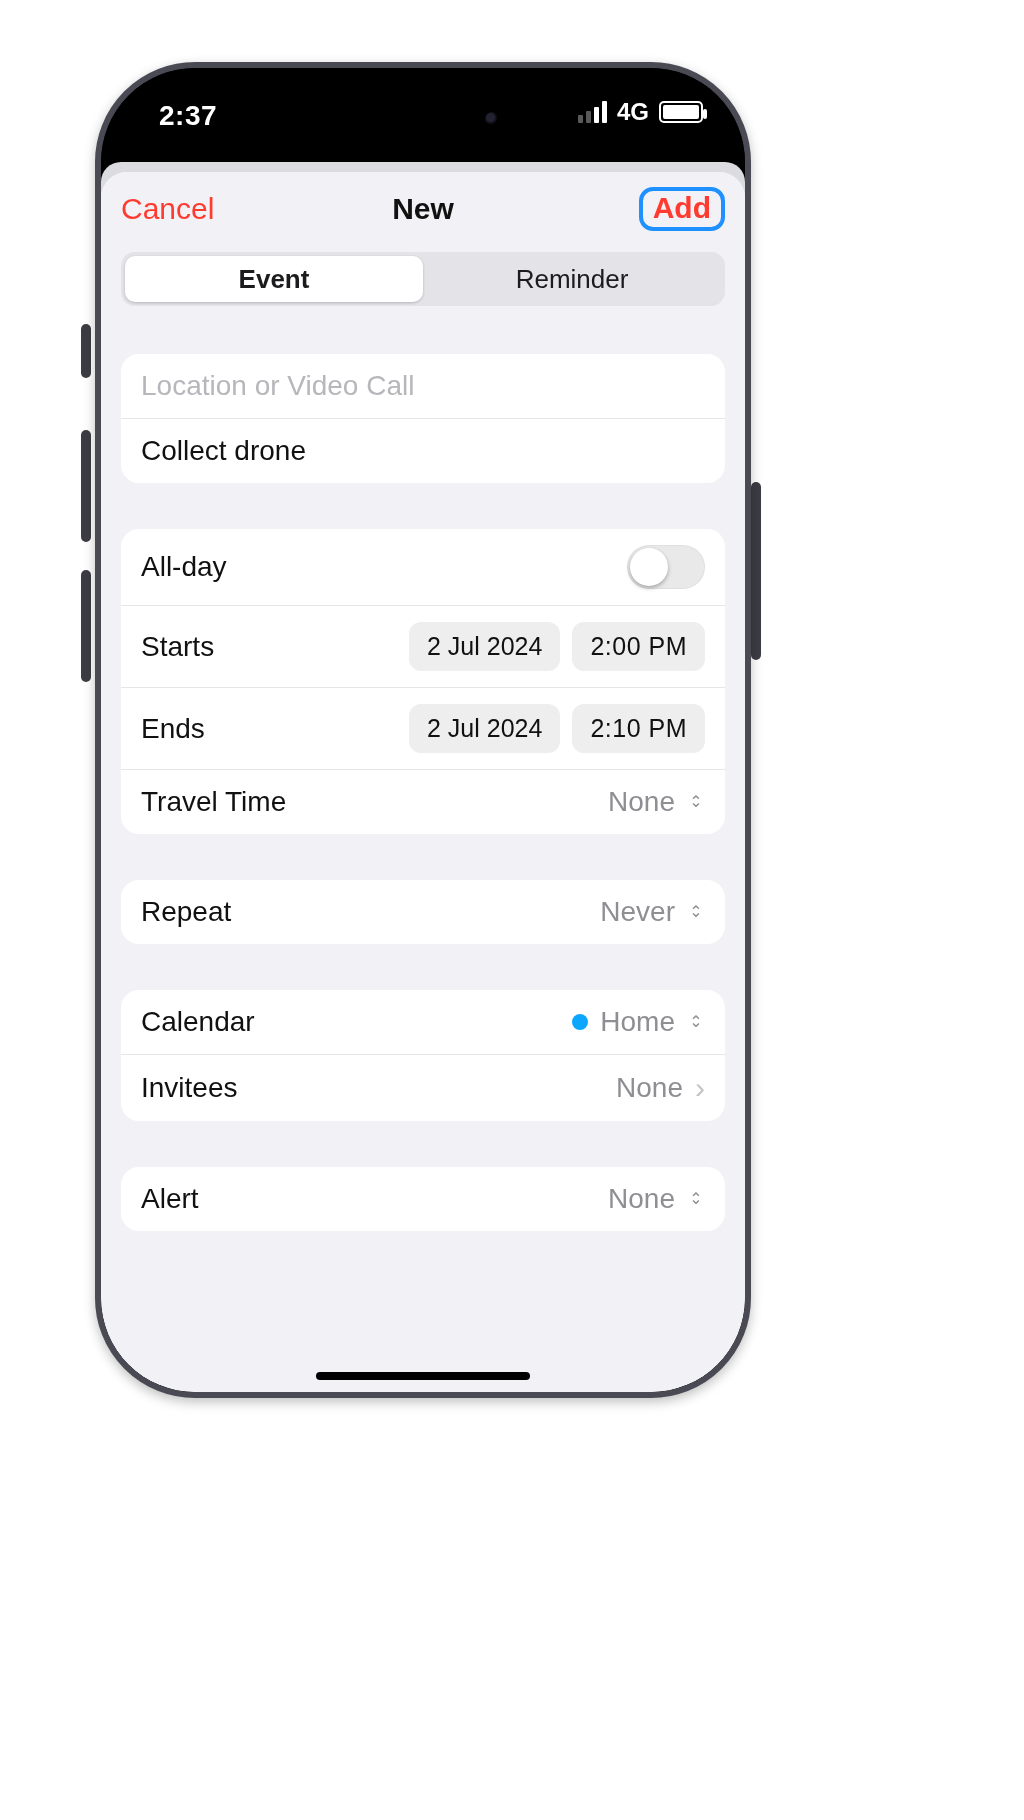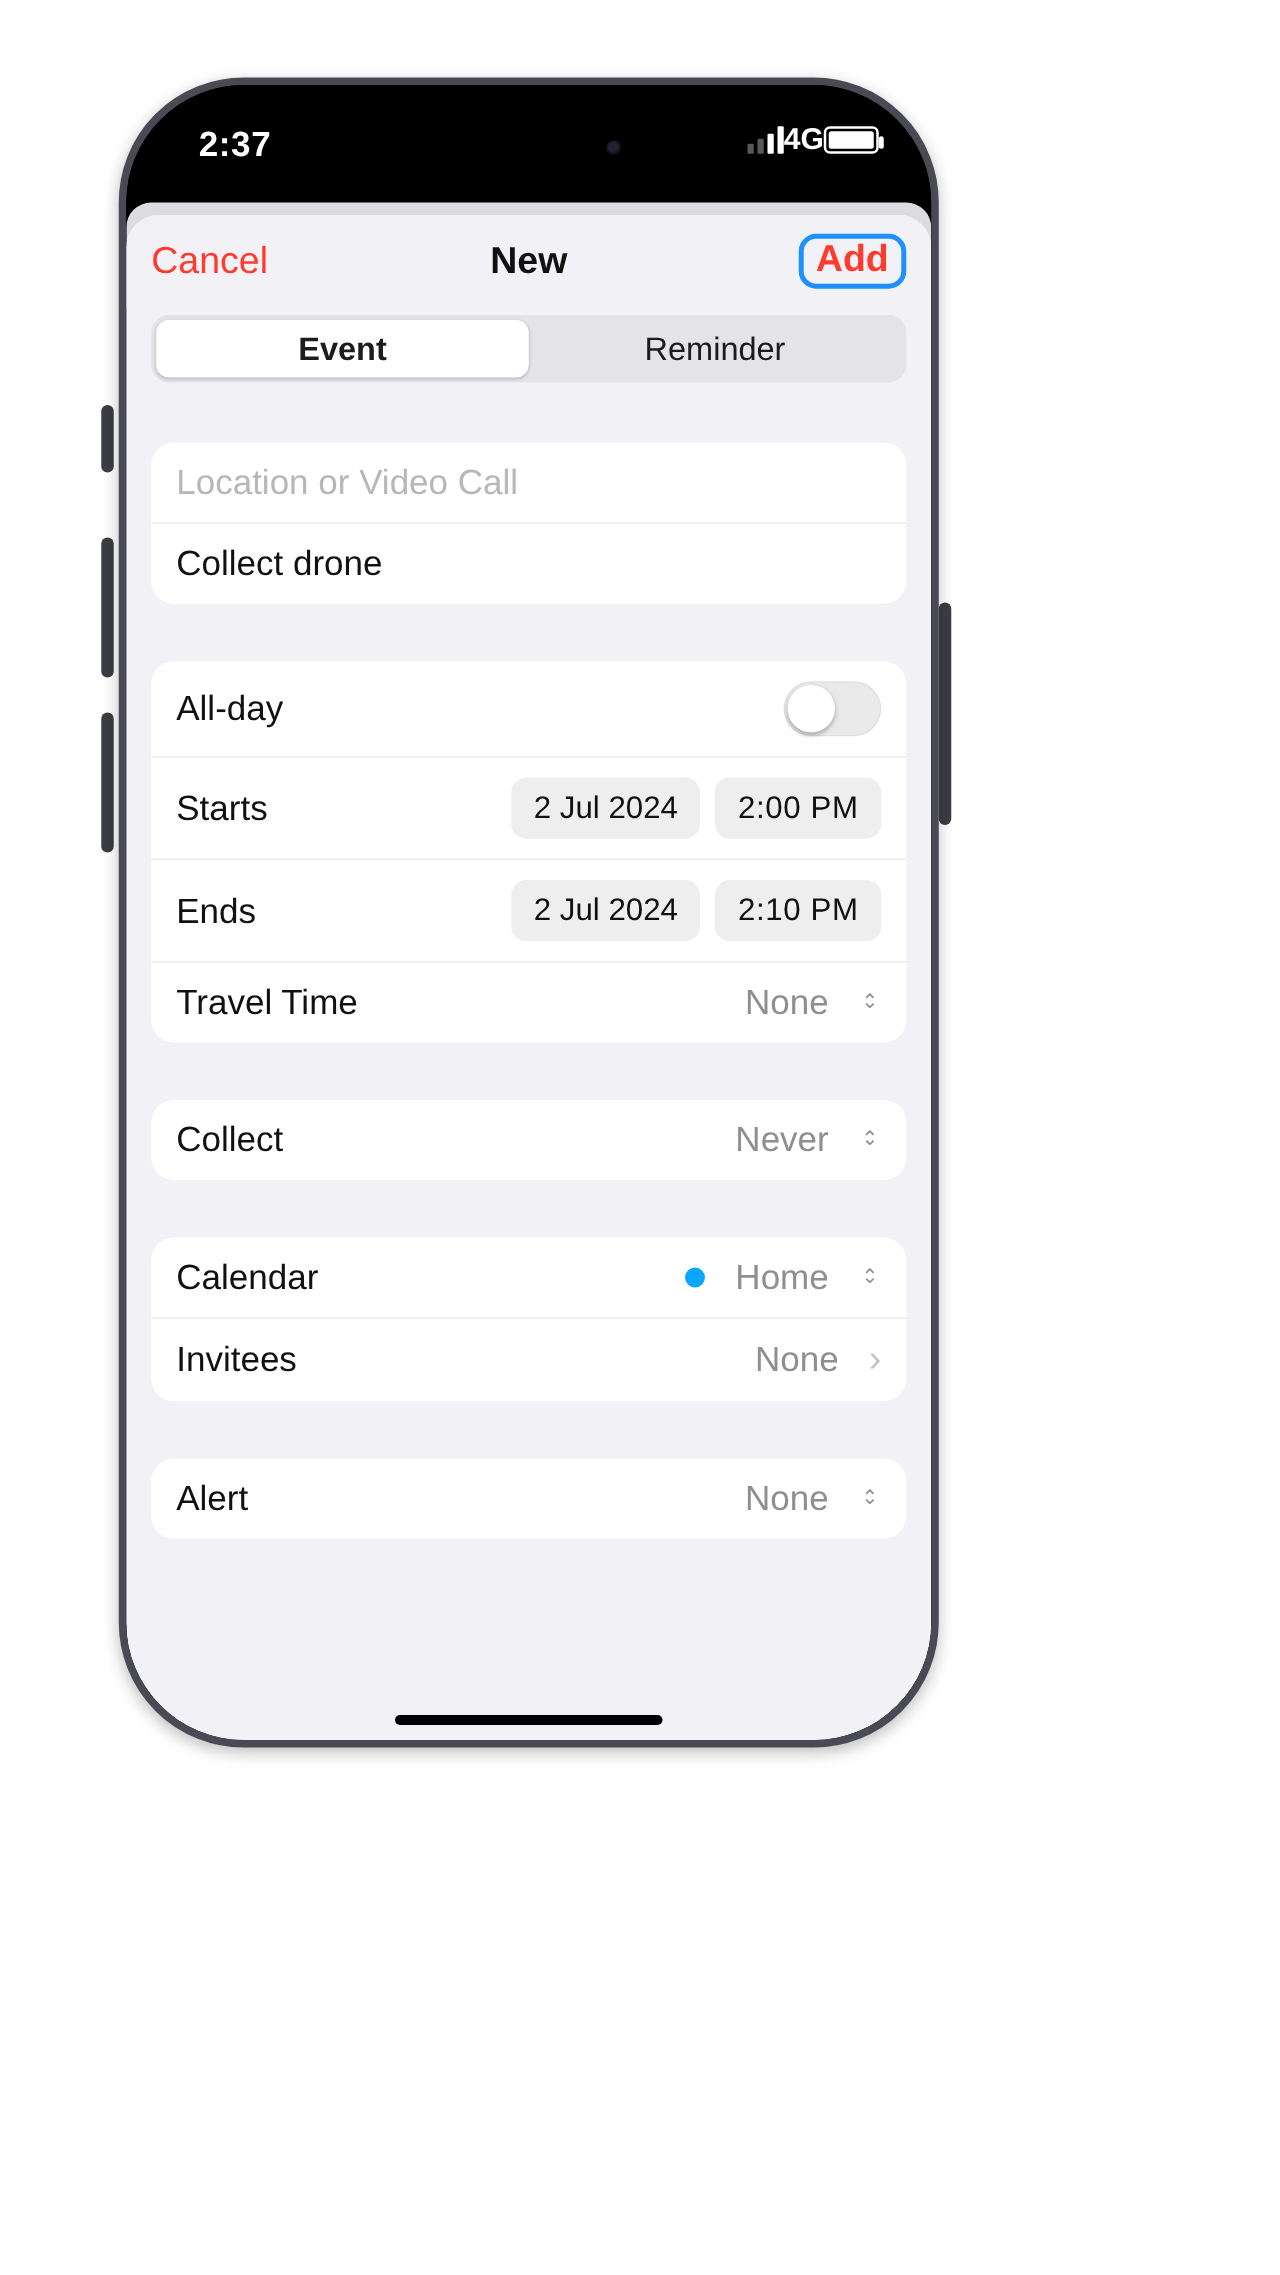--- a/index.html
+++ b/index.html
@@ -77,21 +77,21 @@
     position: absolute;
     left: 58px; top: 32px;
     color: #fff;
     font-size: 28px;
     font-weight: 700;
     letter-spacing: .5px;
   }
   .status-right {
     position: absolute;
     right: 42px; top: 30px;
-    display: flex; align-items: center; 
+    display: flex; align-items: center; gap: 10px;
     color: #fff;
     font-size: 24px;
     font-weight: 700;
   }
   .sig-icon { display:inline-flex; gap:3px; align-items:flex-end; height:22px;}
   .sig-icon i { width:5px; background:#fff; display:block; border-radius:1px;}
   .sig-icon i.dim { background: rgba(255,255,255,.35); }
   .sig-icon i:nth-child(1){height:8px}
   .sig-icon i:nth-child(2){height:12px}
   .sig-icon i:nth-child(3){height:16px}
@@ -182,21 +182,21 @@
   .group:first-child{ margin-top: 32px;}
   .row {
     min-height: 64px;
     padding: 16px 20px;
     display:flex; align-items:center;
     border-top:1px solid #e6e6ea;
     position:relative;
   }
   .row:first-child{ border-top:none; }
   .row .label { font-size:28px; color:#111; }
-  .row .value { margin-left:auto; font-size:28px; color:#8e8e93; display:flex; align-items:center; gap:24px;justify-content:space-between;}
+  .row .value { margin-left:auto; font-size:28px; color:#8e8e93; display:flex; align-items:center; gap:12px;justify-content:space-between;}
   .row .chips { margin-left:auto; display:flex; gap:12px; }
   .chip {
     background:#eeeeef;
     border:none;
     border-radius:12px;
     padding: 10px 18px;
     font-size:25px;
     color:#111;
     cursor:pointer;
     font-family:inherit;
@@ -325,21 +325,21 @@
             <span class="label">Travel Time</span>
             <span class="value">
                 <span>None</span>
                 <span class="updown"></span>
               </span>
           </div>
         </div>
 
         <div class="group">
           <div class="row">
-            <span class="label">Collect</span>
+            <span class="label">Repeat</span>
             <span class="value">
                 <span>Never</span>
                 <span class="updown"></span>
               </span>
           </div>
         </div>
 
         <div class="group">
           <div class="row">
             <span class="label">Calendar</span>

